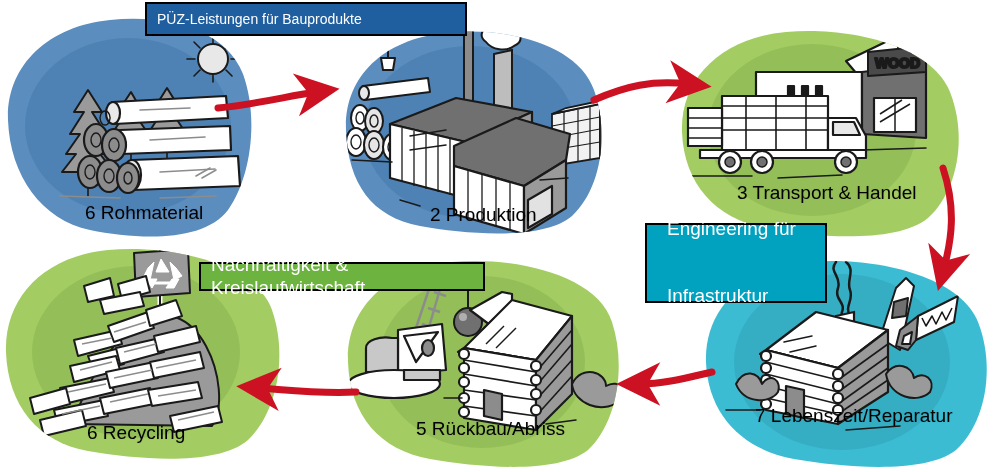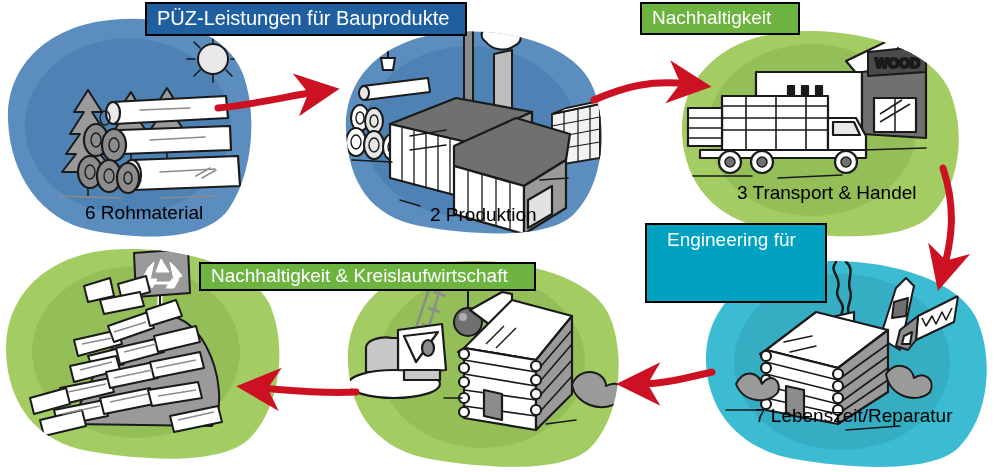--- a/index.html
+++ b/index.html
@@ -6,24 +6,24 @@
   body{width:1000px;height:472px;overflow:hidden;font-family:"Liberation Sans",sans-serif;}
   #stage{position:relative;width:1000px;height:472px;background:#fff;}
   #canvas{position:absolute;left:0;top:0;width:1000px;height:472px;}
   .lbl{position:absolute;border:2px solid #000;box-sizing:border-box;
        color:#ffffff;font-family:"Liberation Sans",sans-serif;
        display:flex;align-items:center;}
   .lbl.blue{background:#1F5FA0;}
   .lbl.green{background:#6CB33F;}
   .lbl.teal{background:#00A2C0;}
   .lbl span{display:block;padding:0 10px;line-height:1.18;}
-  #lbl-puz{left:145px;top:2px;width:322px;height:34px;font-size:20px;}
+  #lbl-puz{left:145px;top:2px;width:322px;height:34px;font-size:14px;}
   #lbl-nach{left:640px;top:2px;width:160px;height:33px;font-size:19px;}
   #lbl-eng{left:645px;top:223px;width:182px;height:80px;font-size:19px;}
-  #lbl-nachkreis{left:199px;top:262px;width:337px;height:29px;font-size:19px;}
+  #lbl-nachkreis{left:199px;top:262px;width:286px;height:29px;font-size:19px;}
   .stage-label{position:absolute;color:#000000;font-size:19px;
        font-family:"Liberation Sans",sans-serif;white-space:nowrap;
        text-shadow:0 0 2px rgba(0,0,0,.08);}
   #cap1{left:85px;top:202px;}
   #cap2{left:430px;top:204px;text-align:right;}
   #cap3{left:737px;top:182px;}
   #cap4{left:755px;top:405px;}
   #cap5{left:416px;top:418px;}
   #cap6{left:87px;top:422px;}
 </style>
@@ -473,33 +473,33 @@
       <path d="M943,168 C956,208 952,238 944,268" marker-end="url(#ah)"></path>
       <path d="M712,372 C686,378 664,384 640,384" marker-end="url(#ah)"></path>
       <path d="M356,392 C320,394 288,390 260,388" marker-end="url(#ah)"></path>
     </g>
   </svg>
 
   <div class="lbl blue" id="lbl-puz">
     <span>PÜZ-Leistungen für Bauprodukte</span>
   </div>
 
-  <div class="lbl green" id="lbl-nach">
-    <span>Nachhaltigkeit</span>
-  </div>
 
   <div class="lbl teal" id="lbl-eng">
     <span>
       <span>Engineering für</span><br>
       <br>
+      <span>Infrastruktur</span>
     </span>
   </div>
 
   <div class="lbl green" id="lbl-nachkreis">
     <span>Nachhaltigkeit &amp; Kreislaufwirtschaft</span>
   </div>
 
   <div class="stage-label" id="cap1">6 Rohmaterial</div>
   <div class="stage-label" id="cap2">2 Produktion</div>
   <div class="stage-label" id="cap3">3 Transport &amp; Handel</div>
   <div class="stage-label" id="cap4">7 Lebenszeit/Reparatur</div>
+  <div class="stage-label" id="cap5">5 Rückbau/Abriss</div>
+  <div class="stage-label" id="cap6">6 Recycling</div>
 
 </div>
 
 </body></html>

